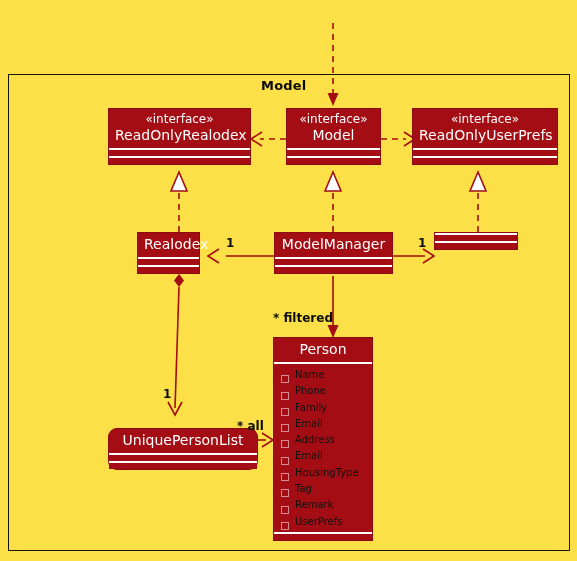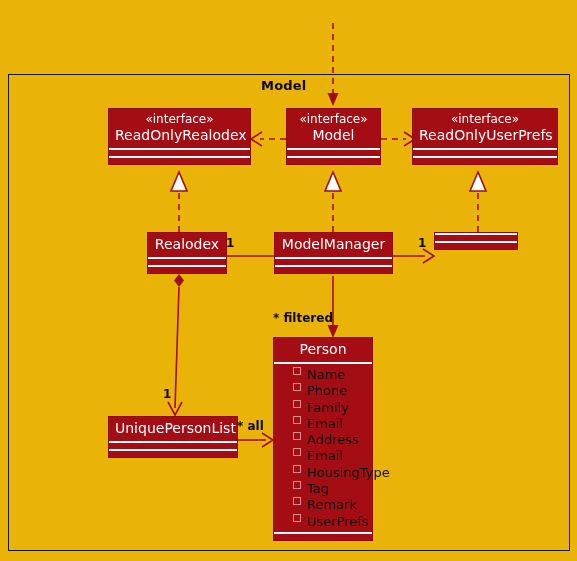--- a/index.html
+++ b/index.html
@@ -7,21 +7,21 @@
     padding: 0;
     background: #ffffff;
   }
   body {
     font-family: "DejaVu Sans", sans-serif;
   }
   #canvas {
     position: relative;
     width: 577px;
     height: 561px;
-    background: #eab308;
+    background: #fde047;
     overflow: hidden;
   }
   
   .package-frame {
     position: absolute;
     border: 1.5px solid #151515;
     background: transparent;
     box-sizing: border-box;
   }
   .package-title {
@@ -68,25 +68,25 @@
   .compartment-empty {
     height: 6px;
     background: #A30D13;
   }
   .attr-list {
     background: #A30D13;
     padding: 3px 0 2px 0;
   }
   .attr {
     display: flex;
-    align-items: flex-start;
-    font-size: 13px;
+    align-items: flex-end;
+    font-size: 10px;
     line-height: 16.3px;
     color: #111111;
-    padding-left: 19px;
+    padding-left: 7px;
     font-family: "DejaVu Sans", sans-serif;
     white-space: nowrap;
   }
   .attr .vis {
     display: inline-block;
     width: 6px;
     height: 6px;
     border: 1px solid #d98b8f;
     margin-right: 6px;
     flex: 0 0 auto;
@@ -211,21 +211,21 @@
     <div class="uml-head">
       <span class="stereo">«interface»</span>
       <span class="cname">ReadOnlyUserPrefs</span>
     </div>
     <div class="sep"></div>
     <div class="compartment-empty"></div>
     <div class="sep"></div>
     <div class="compartment-empty"></div>
   </div>
 
-  <div class="uml-class" style="left:147px; top:232px; width:80px;">
+  <div class="uml-class" style="left:137px; top:232px; width:63px;">
     <div class="uml-head">
       <span class="cname">Realodex</span>
     </div>
     <div class="sep"></div>
     <div class="compartment-empty"></div>
     <div class="sep"></div>
     <div class="compartment-empty"></div>
   </div>
 
   <div class="uml-class" style="left:274px; top:232px; width:119px;">
@@ -238,21 +238,21 @@
     <div class="compartment-empty"></div>
   </div>
 
   <div class="uml-class" style="left:434px; top:232px; width:84px;">
     <div class="sep"></div>
     <div class="compartment-empty"></div>
     <div class="sep"></div>
     <div class="compartment-empty"></div>
   </div>
 
-  <div class="uml-class" style="left:108px; top:416px; width:130px;">
+  <div class="uml-class" style="left:108px; top:428px; width:150px;border-radius:9px;">
     <div class="uml-head">
       <span class="cname">UniquePersonList</span>
     </div>
     <div class="sep"></div>
     <div class="compartment-empty"></div>
     <div class="sep"></div>
     <div class="compartment-empty"></div>
   </div>
 
   <div class="uml-class" style="left:273px; top:337px; width:100px;">

